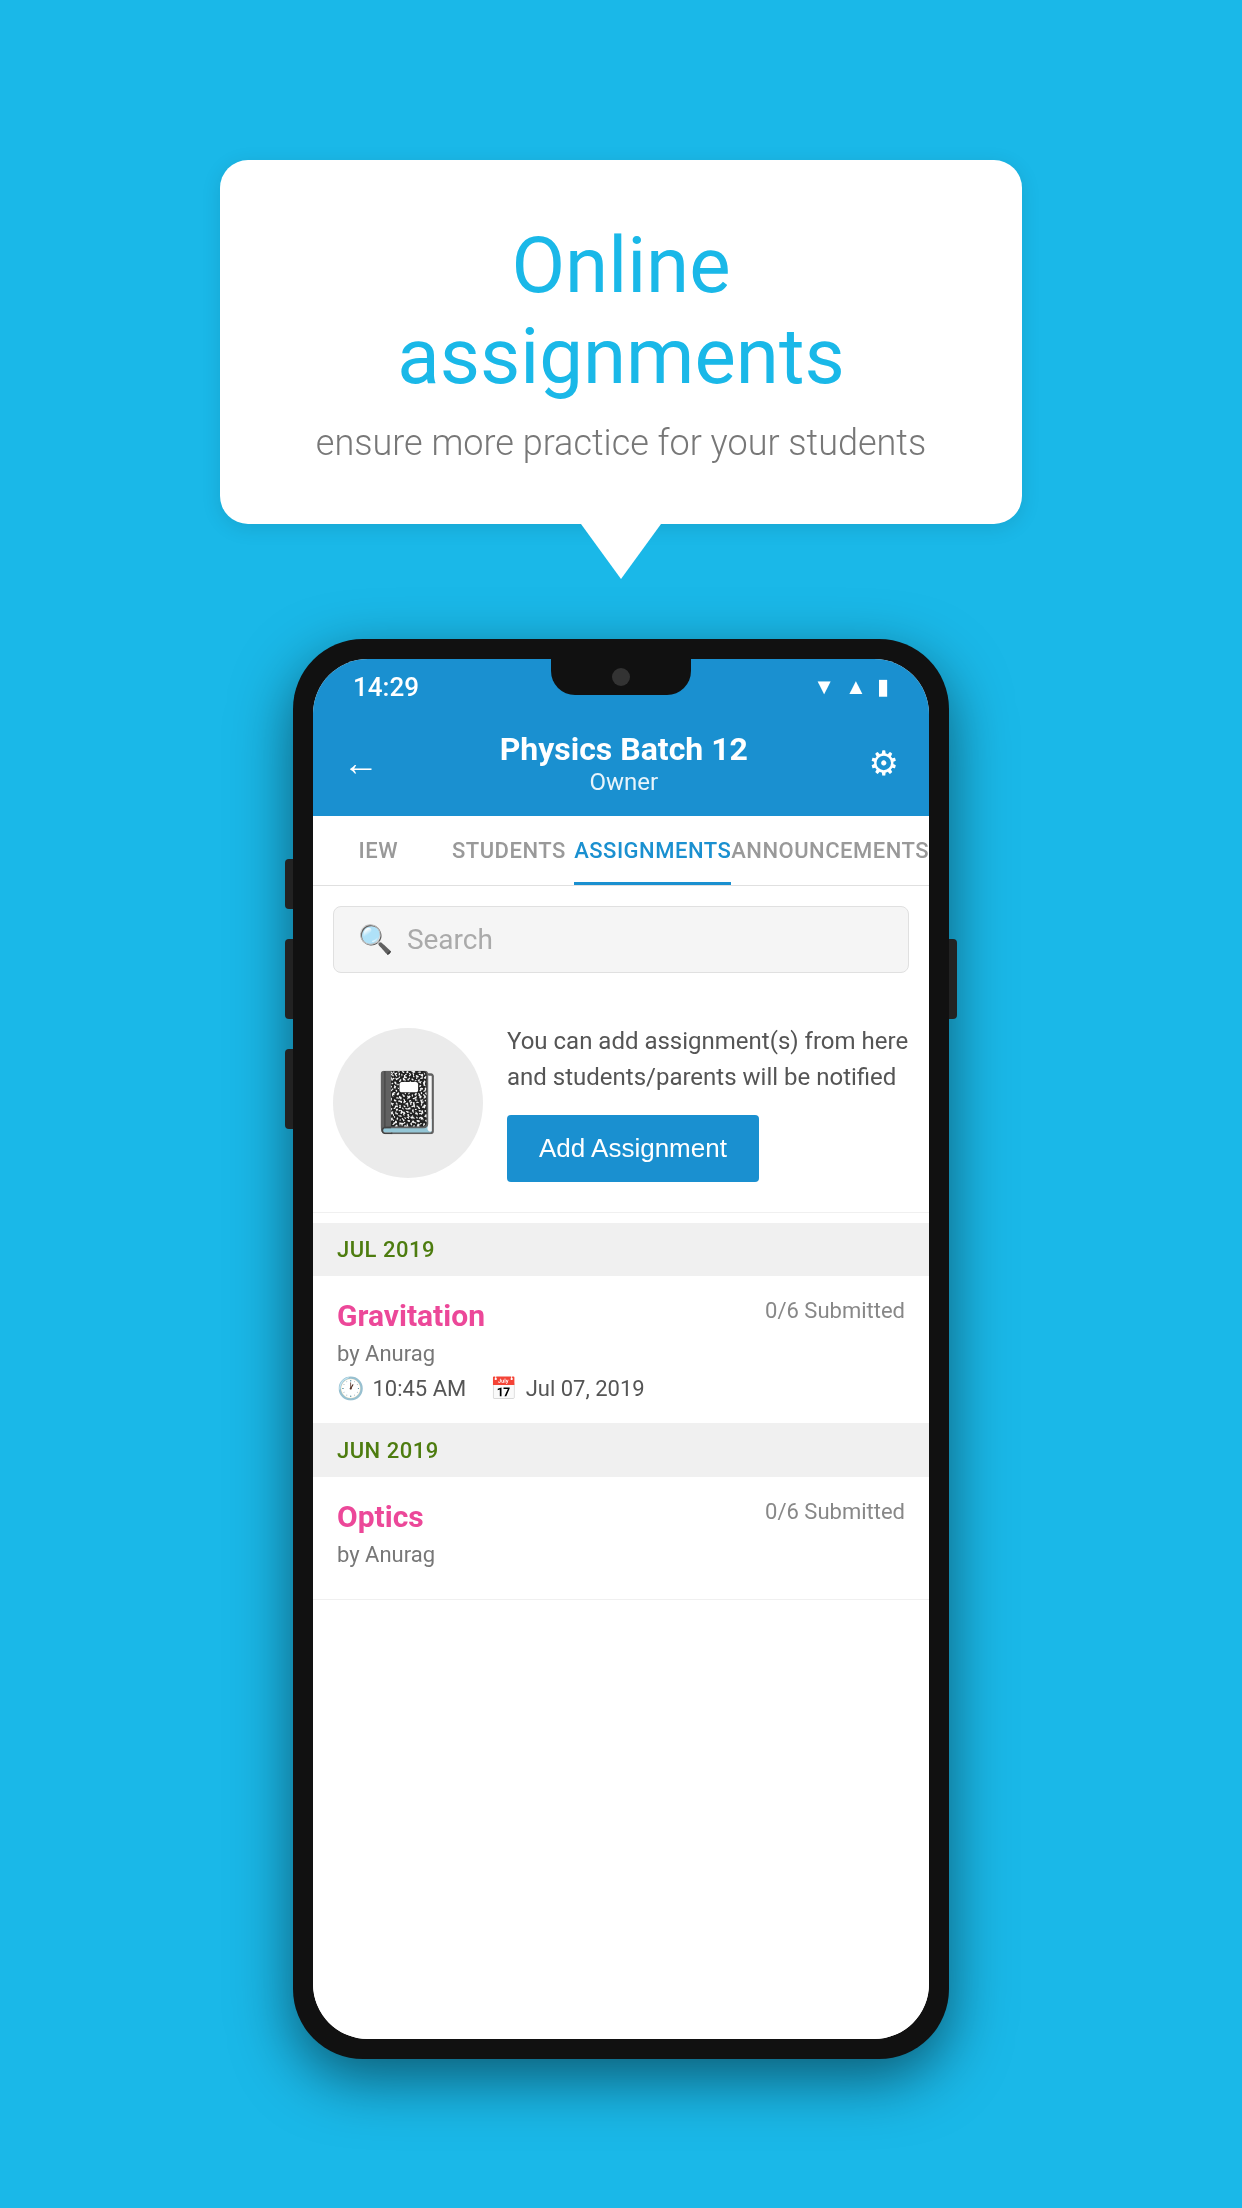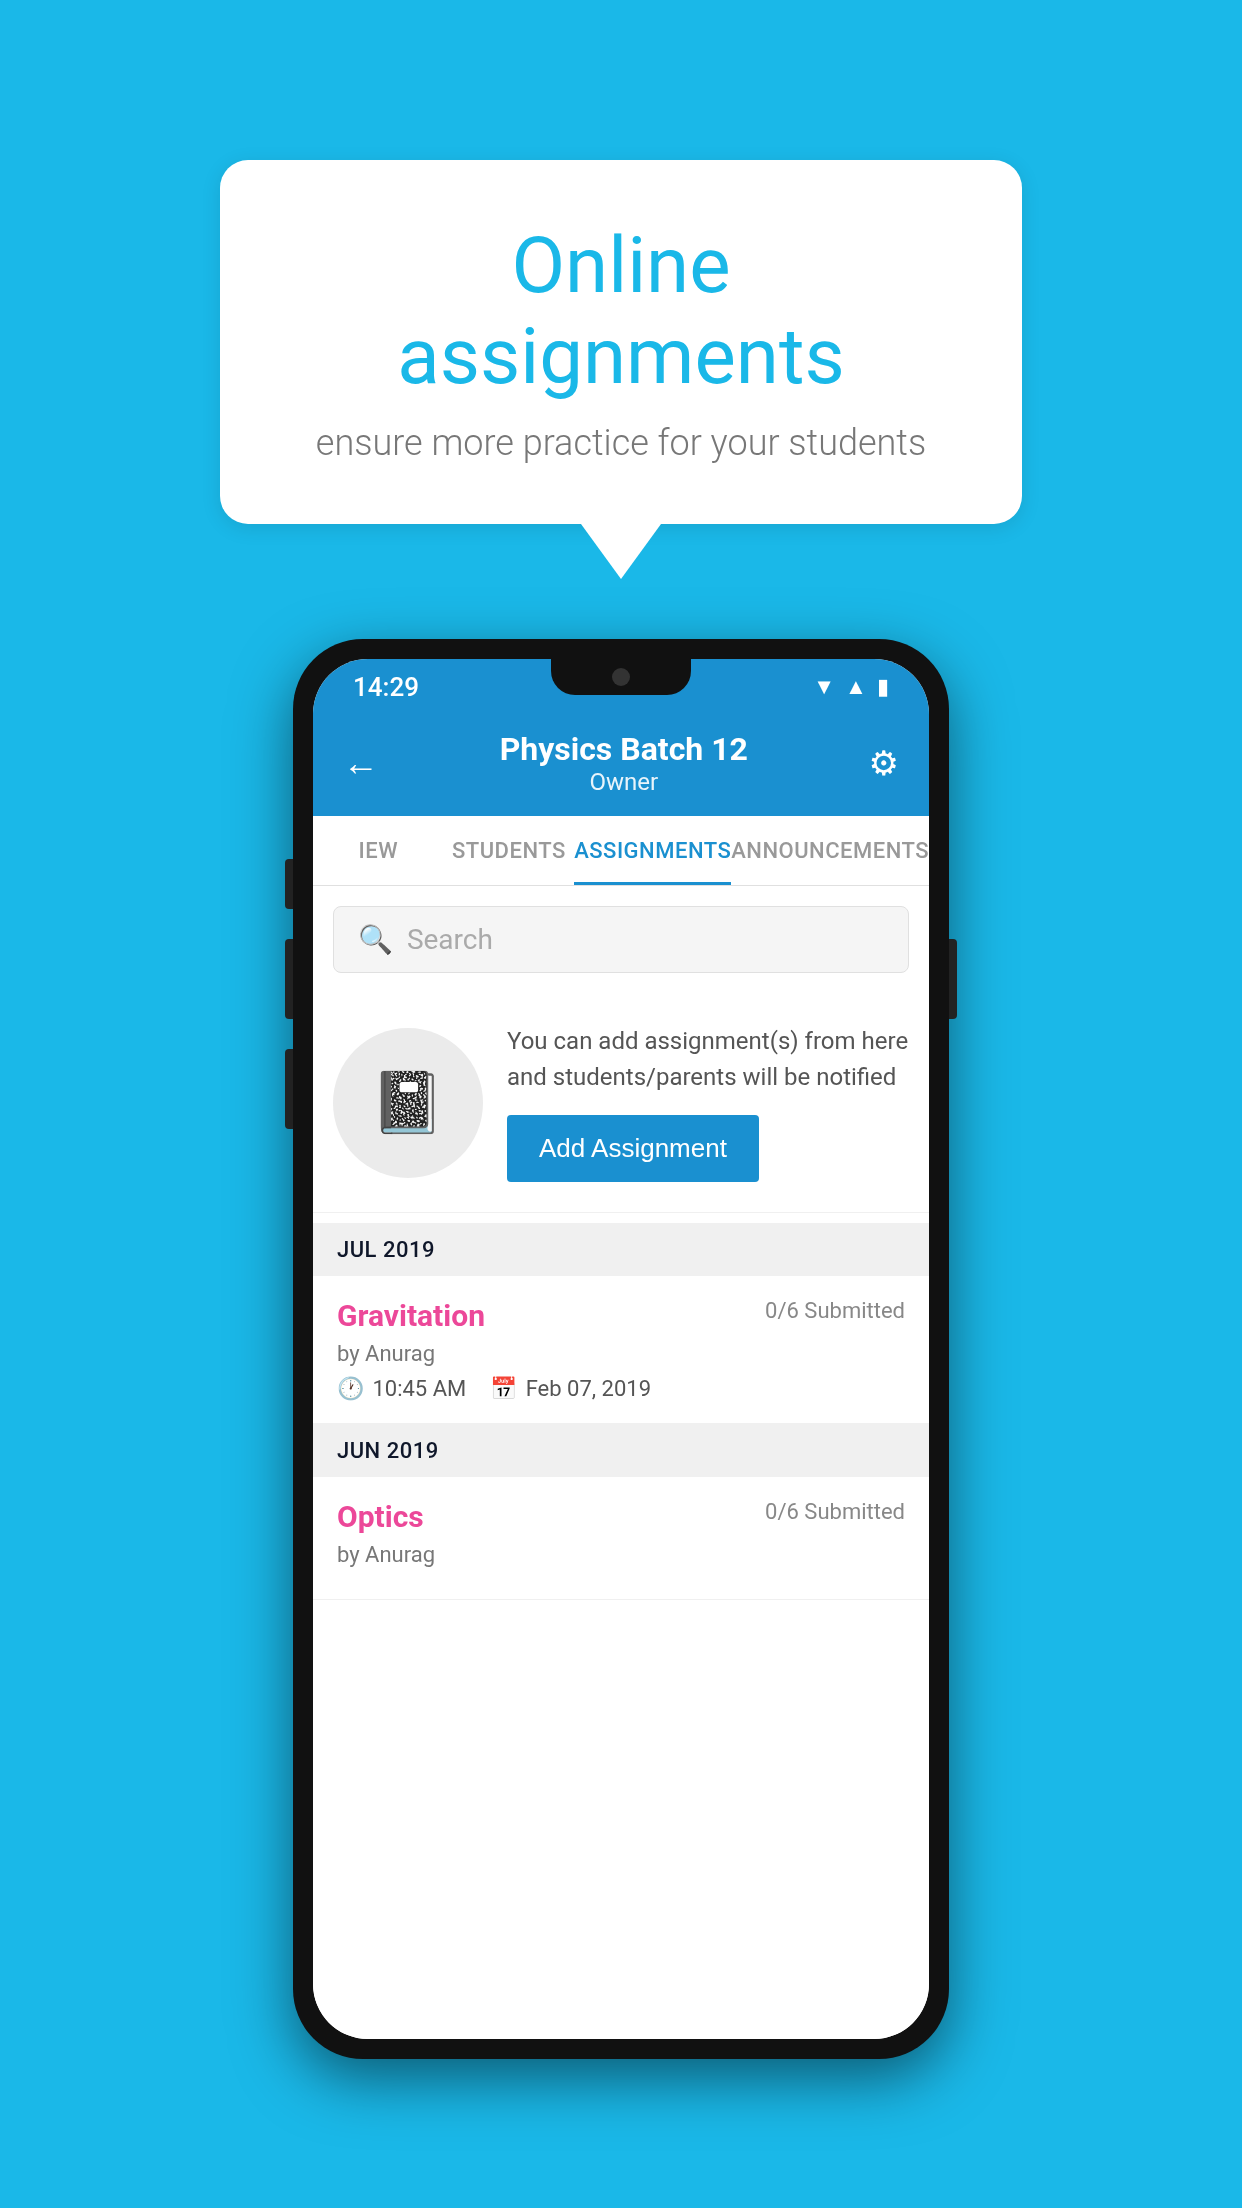--- a/index.html
+++ b/index.html
@@ -282,21 +282,21 @@
       font-weight: 500;
       cursor: pointer;
       align-self: flex-start;
     }
 
     
     .section-header {
       background: #f0f0f0;
       padding: 14px 24px;
       font-size: 22px;
-      color: #0f172a;
+      color: #4d7c0f;
       font-weight: 500;
       letter-spacing: 0.5px;
       flex-shrink: 0;
     }
 
     
     .assignment-item {
       padding: 22px 24px;
       border-bottom: 1px solid #f0f0f0;
       flex-shrink: 0;
@@ -469,21 +469,21 @@
             <div class="assignment-submitted">0/6 Submitted</div>
           </div>
           <div class="assignment-author">by Anurag</div>
           <div class="assignment-meta">
             <div class="meta-item">
               <span class="meta-icon">🕐</span>
               <span>10:45 AM</span>
             </div>
             <div class="meta-item">
               <span class="meta-icon">📅</span>
-              <span>Feb 07, 2019</span>
+              <span>Jul 07, 2019</span>
             </div>
           </div>
         </div>
 
         <div class="section-header">JUN 2019</div>
 
         <div class="assignment-item">
           <div class="assignment-top-row">
             <div class="assignment-name">Optics</div>
             <div class="assignment-submitted">0/6 Submitted</div>

